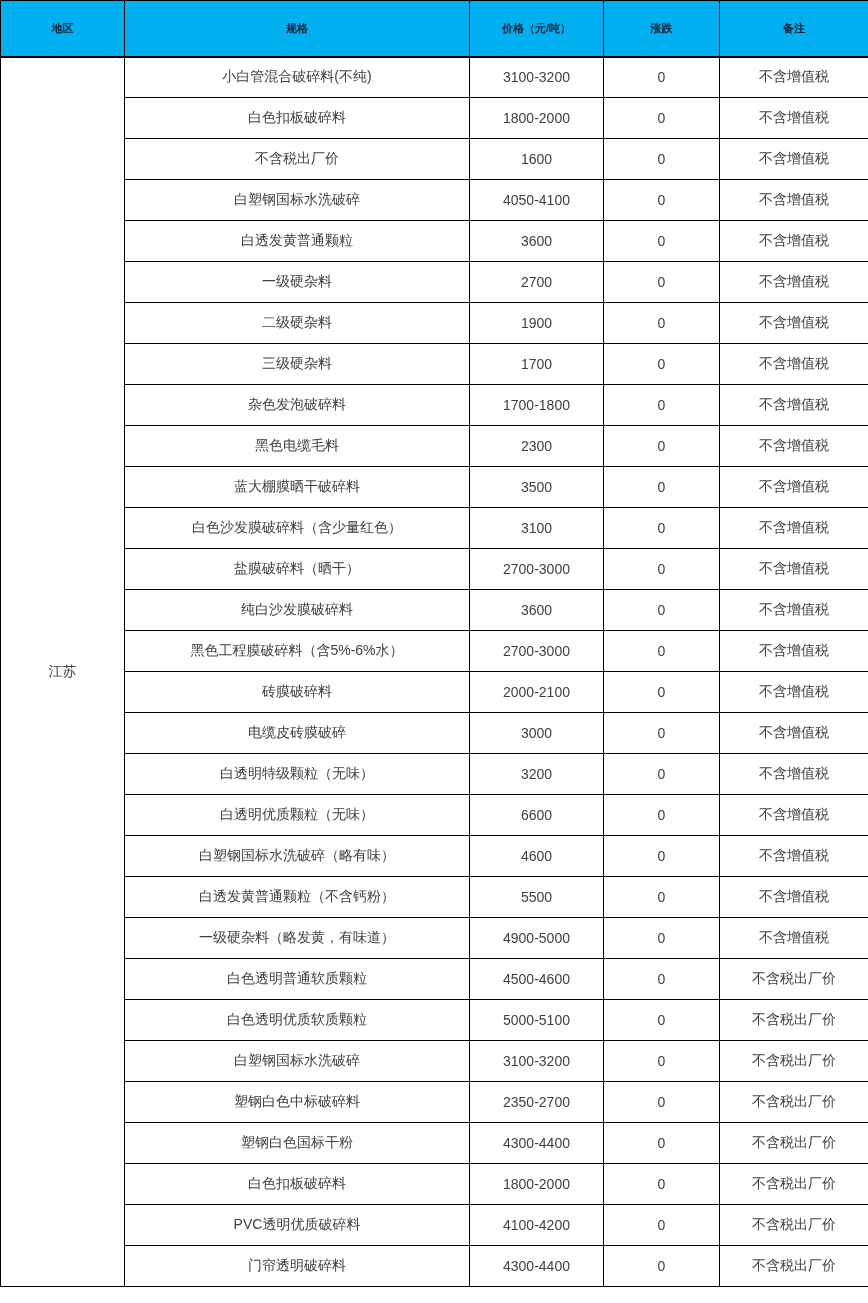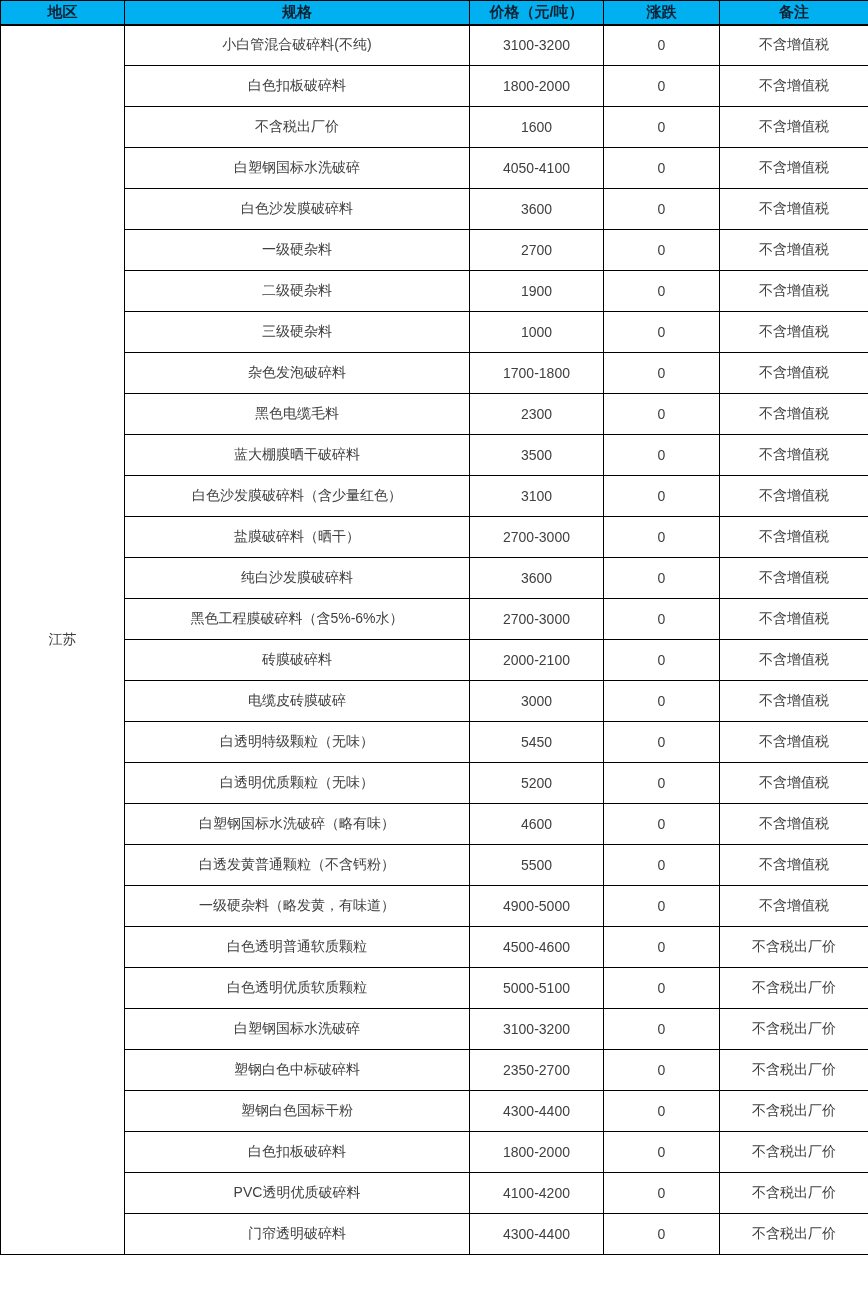--- a/index.html
+++ b/index.html
@@ -39,22 +39,22 @@
     text-align: center;
     vertical-align: middle;
     padding: 0 4px;
     overflow: hidden;
     white-space: nowrap;
   }
   table.price-table thead th {
     background: var(--header-bg);
     color: var(--header-text);
     font-weight: bold;
-    font-size: 15px;
-    height: 24px;
+    font-size: 11px;
+    height: 56px;
     border-bottom: 2px solid var(--border-color);
   }
   table.price-table tbody td {
     color: var(--body-text);
     font-size: 14px;
     height: 41px;
     background: var(--bg);
   }
   td.region-cell {
     font-size: 14px;
@@ -103,40 +103,40 @@
           <td>0</td>
           <td>不含增值税</td>
         </tr>
         <tr>
           <td>白塑钢国标水洗破碎</td>
           <td>4050-4100</td>
           <td>0</td>
           <td>不含增值税</td>
         </tr>
         <tr>
-          <td>白色沙发膜破碎料</td>
+          <td>白透发黄普通颗粒</td>
           <td>3600</td>
           <td>0</td>
           <td>不含增值税</td>
         </tr>
         <tr>
           <td>一级硬杂料</td>
           <td>2700</td>
           <td>0</td>
           <td>不含增值税</td>
         </tr>
         <tr>
           <td>二级硬杂料</td>
           <td>1900</td>
           <td>0</td>
           <td>不含增值税</td>
         </tr>
         <tr>
           <td>三级硬杂料</td>
-          <td>1000</td>
+          <td>1700</td>
           <td>0</td>
           <td>不含增值税</td>
         </tr>
         <tr>
           <td>杂色发泡破碎料</td>
           <td>1700-1800</td>
           <td>0</td>
           <td>不含增值税</td>
         </tr>
         <tr>
@@ -182,27 +182,27 @@
           <td>不含增值税</td>
         </tr>
         <tr>
           <td>电缆皮砖膜破碎</td>
           <td>3000</td>
           <td>0</td>
           <td>不含增值税</td>
         </tr>
         <tr>
           <td>白透明特级颗粒（无味）</td>
-          <td>5450</td>
+          <td>3200</td>
           <td>0</td>
           <td>不含增值税</td>
         </tr>
         <tr>
           <td>白透明优质颗粒（无味）</td>
-          <td>5200</td>
+          <td>6600</td>
           <td>0</td>
           <td>不含增值税</td>
         </tr>
         <tr>
           <td>白塑钢国标水洗破碎（略有味）</td>
           <td>4600</td>
           <td>0</td>
           <td>不含增值税</td>
         </tr>
         <tr>

